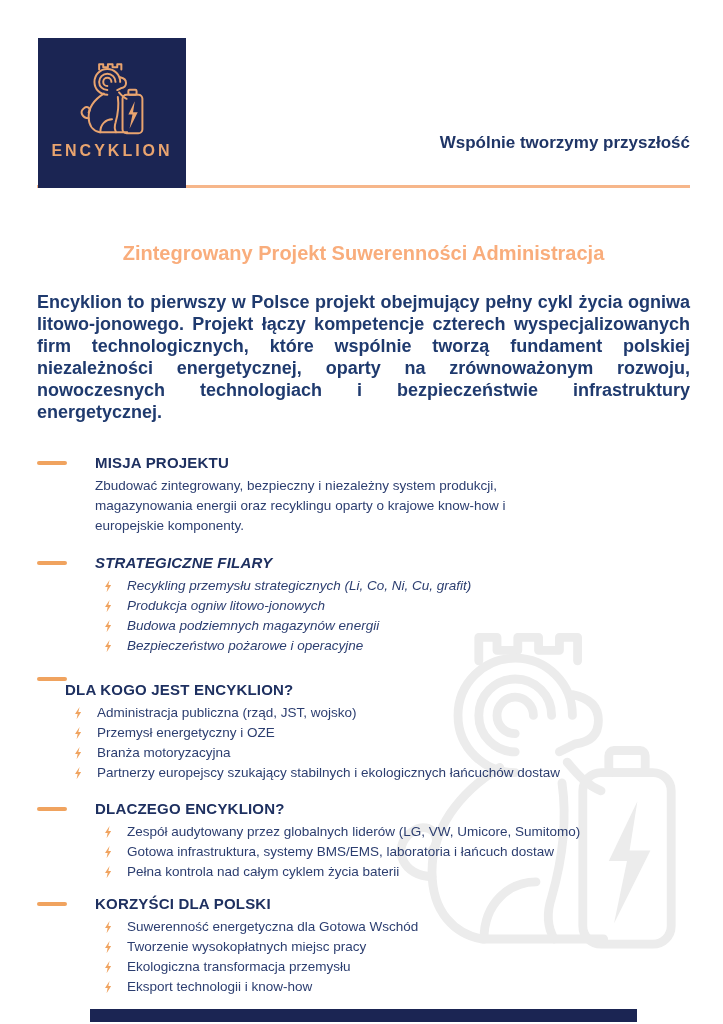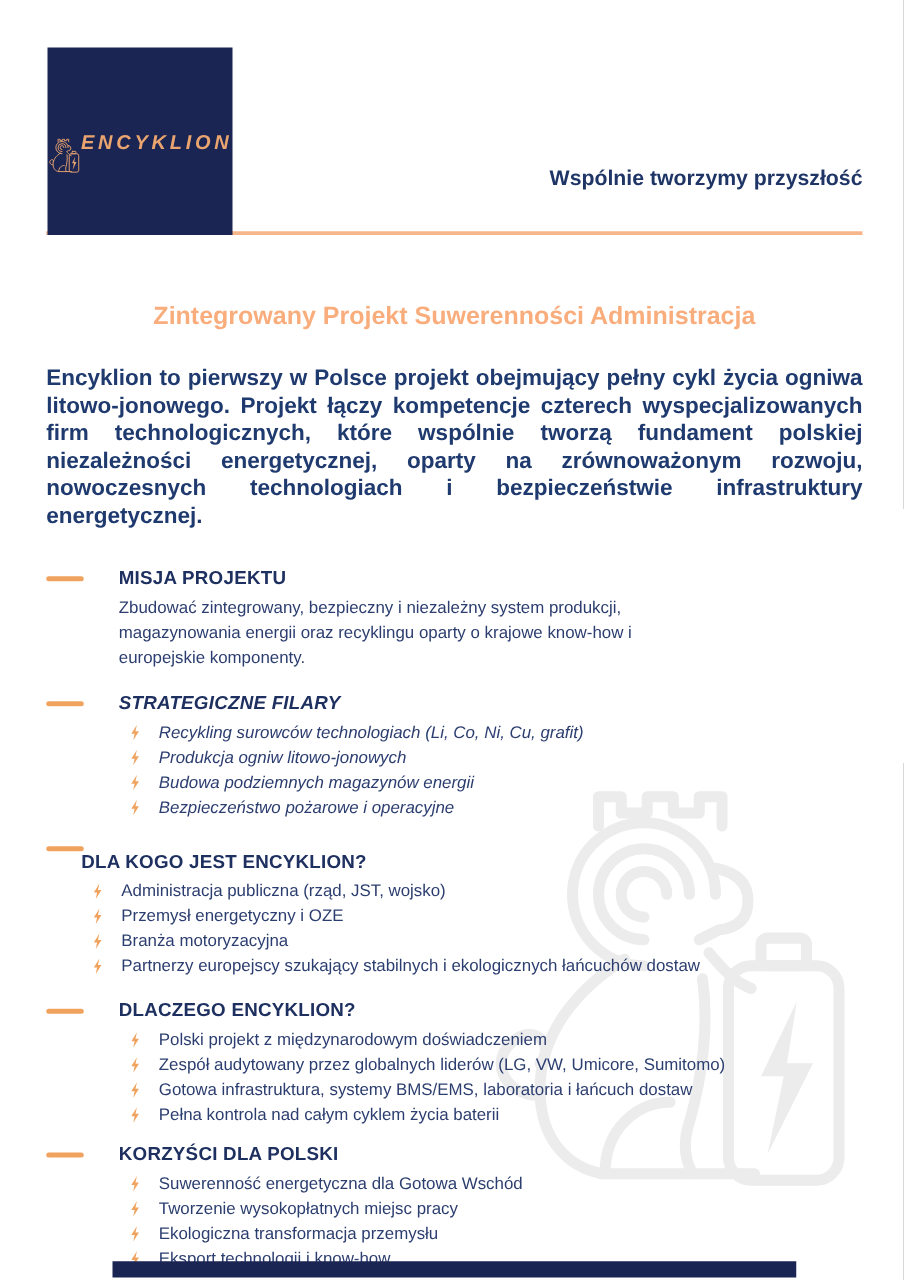--- a/index.html
+++ b/index.html
@@ -13,21 +13,21 @@
     --intro-navy:#1f3a6e;
     --watermark-gray:#ececec;
   }
   *{box-sizing:border-box;margin:0;padding:0;}
   body{background:#888;font-family:"Liberation Sans",sans-serif;}
   .page{position:relative;width:723px;height:1024px;background:#ffffff;margin:0 auto;overflow:hidden;}
 
   
   .header-line{position:absolute;left:37px;top:185px;width:653px;height:3px;background:var(--line-orange);z-index:2;}
   .logo-box{position:absolute;left:38px;top:38px;width:148px;height:150px;background:var(--navy);z-index:3;
-    display:flex;flex-direction:row;align-items:center;font-style:italic;}
+    display:flex;flex-direction:column;align-items:center;}
   .logo-glyph{margin-top:24px;width:82px;height:76px;color:var(--logo-orange);}
   .brand-name{margin-top:4px;color:var(--logo-orange);font-weight:bold;font-size:16px;letter-spacing:3px;}
   .tagline{position:absolute;right:33px;top:133px;color:#1f3566;font-weight:bold;font-size:17px;z-index:2;}
 
   
   .watermark{position:absolute;left:380px;top:626px;width:312px;height:340px;color:var(--watermark-gray);z-index:0;}
 
   
   .content{position:absolute;left:37px;right:33px;top:241px;z-index:1;}
   .doc-title{color:var(--title-orange);font-size:20px;line-height:24px;font-weight:bold;text-align:center;}
@@ -117,21 +117,21 @@
 
     <section class="sec sec-2">
       <span class="dash"></span>
       <div class="sec-body">
         <h2 class="sec-heading">STRATEGICZNE FILARY</h2>
         <ul class="sec-list">
           <li>
               <svg class="bolt" viewBox="0 0 10 16">
                 <use href="#bolt-bullet"></use>
               </svg>
-              <span>Recykling surowców technologiach (Li, Co, Ni, Cu, grafit)</span>
+              <span>Recykling przemysłu strategicznych (Li, Co, Ni, Cu, grafit)</span>
             </li>
           <li>
               <svg class="bolt" viewBox="0 0 10 16">
                 <use href="#bolt-bullet"></use>
               </svg>
               <span>Produkcja ogniw litowo-jonowych</span>
             </li>
           <li>
               <svg class="bolt" viewBox="0 0 10 16">
                 <use href="#bolt-bullet"></use>
@@ -183,26 +183,20 @@
 
     <section class="sec sec-4">
       <span class="dash"></span>
       <div class="sec-body">
         <h2 class="sec-heading">DLACZEGO ENCYKLION?</h2>
         <ul class="sec-list">
           <li>
               <svg class="bolt" viewBox="0 0 10 16">
                 <use href="#bolt-bullet"></use>
               </svg>
-              <span>Polski projekt z międzynarodowym doświadczeniem</span>
-            </li>
-          <li>
-              <svg class="bolt" viewBox="0 0 10 16">
-                <use href="#bolt-bullet"></use>
-              </svg>
               <span>Zespół audytowany przez globalnych liderów (LG, VW, Umicore, Sumitomo)</span>
             </li>
           <li>
               <svg class="bolt" viewBox="0 0 10 16">
                 <use href="#bolt-bullet"></use>
               </svg>
               <span>Gotowa infrastruktura, systemy BMS/EMS, laboratoria i łańcuch dostaw</span>
             </li>
           <li>
               <svg class="bolt" viewBox="0 0 10 16">

